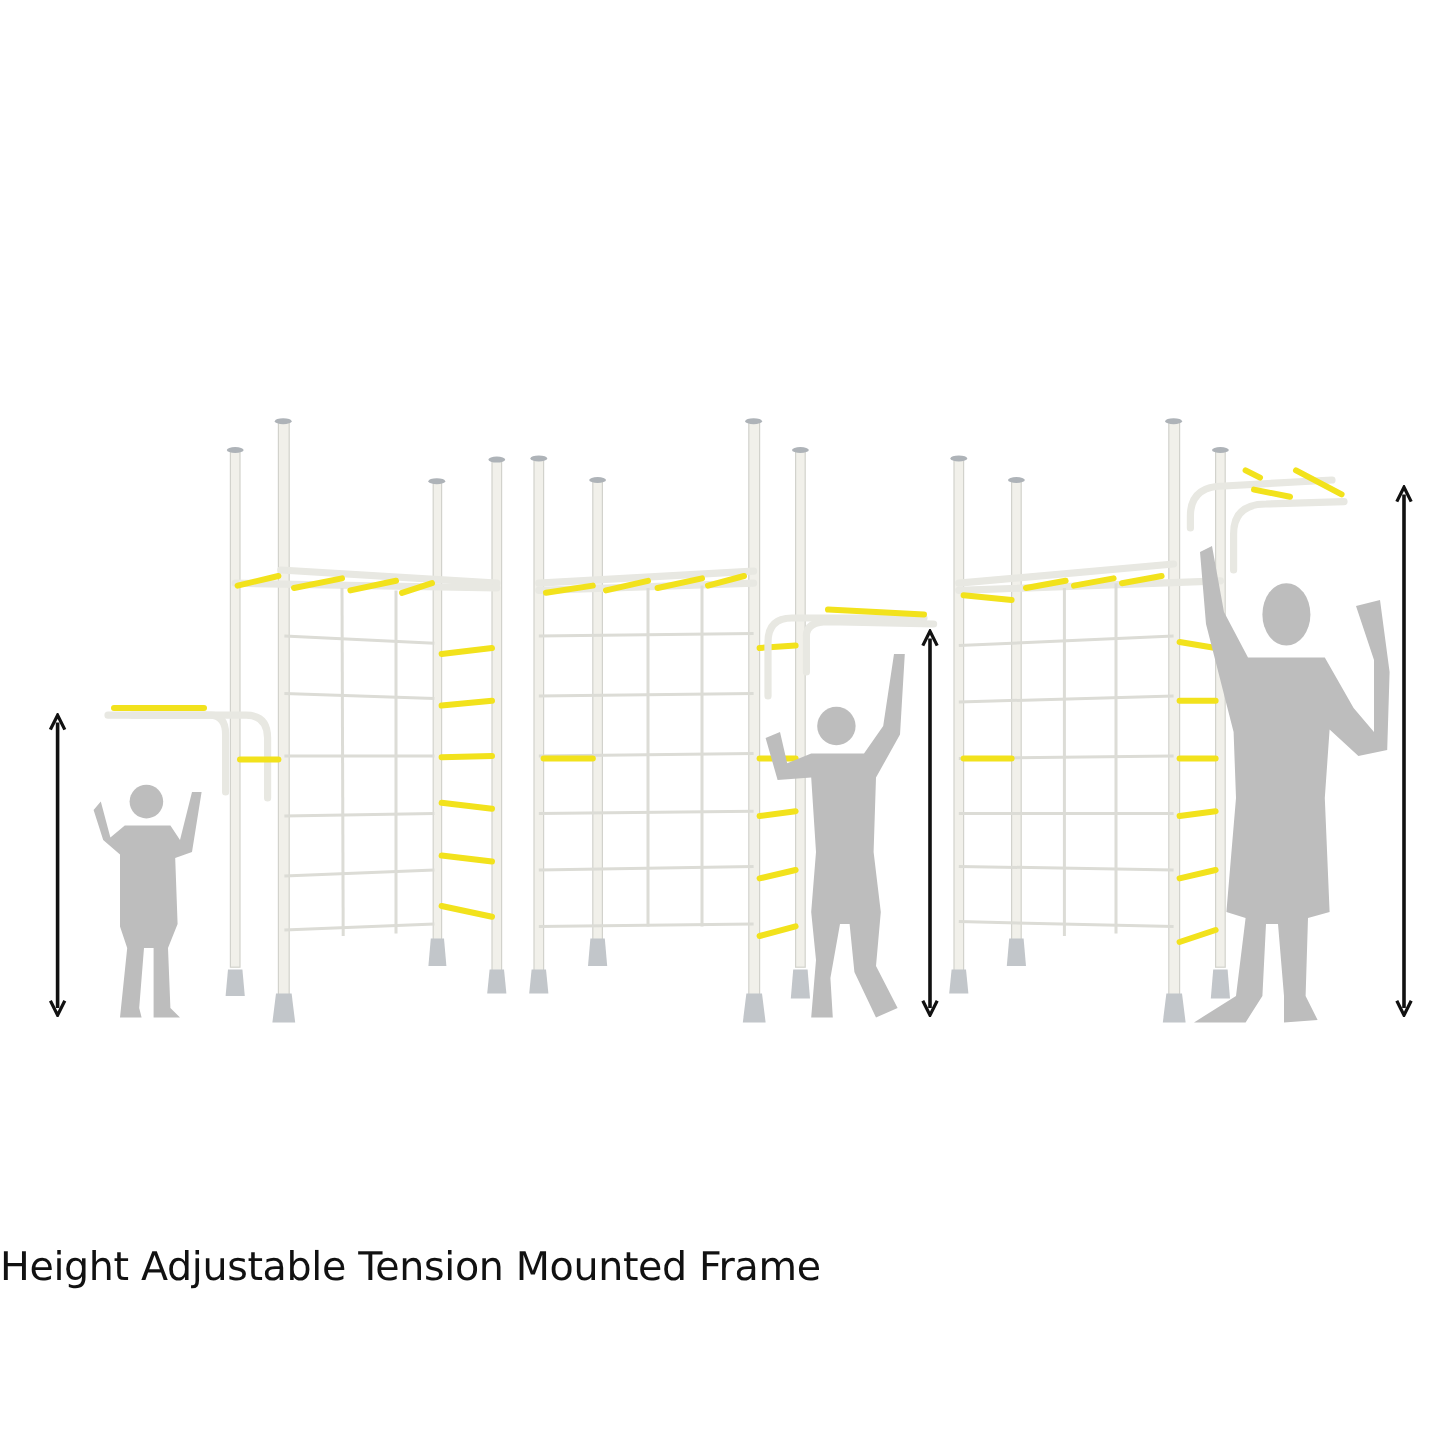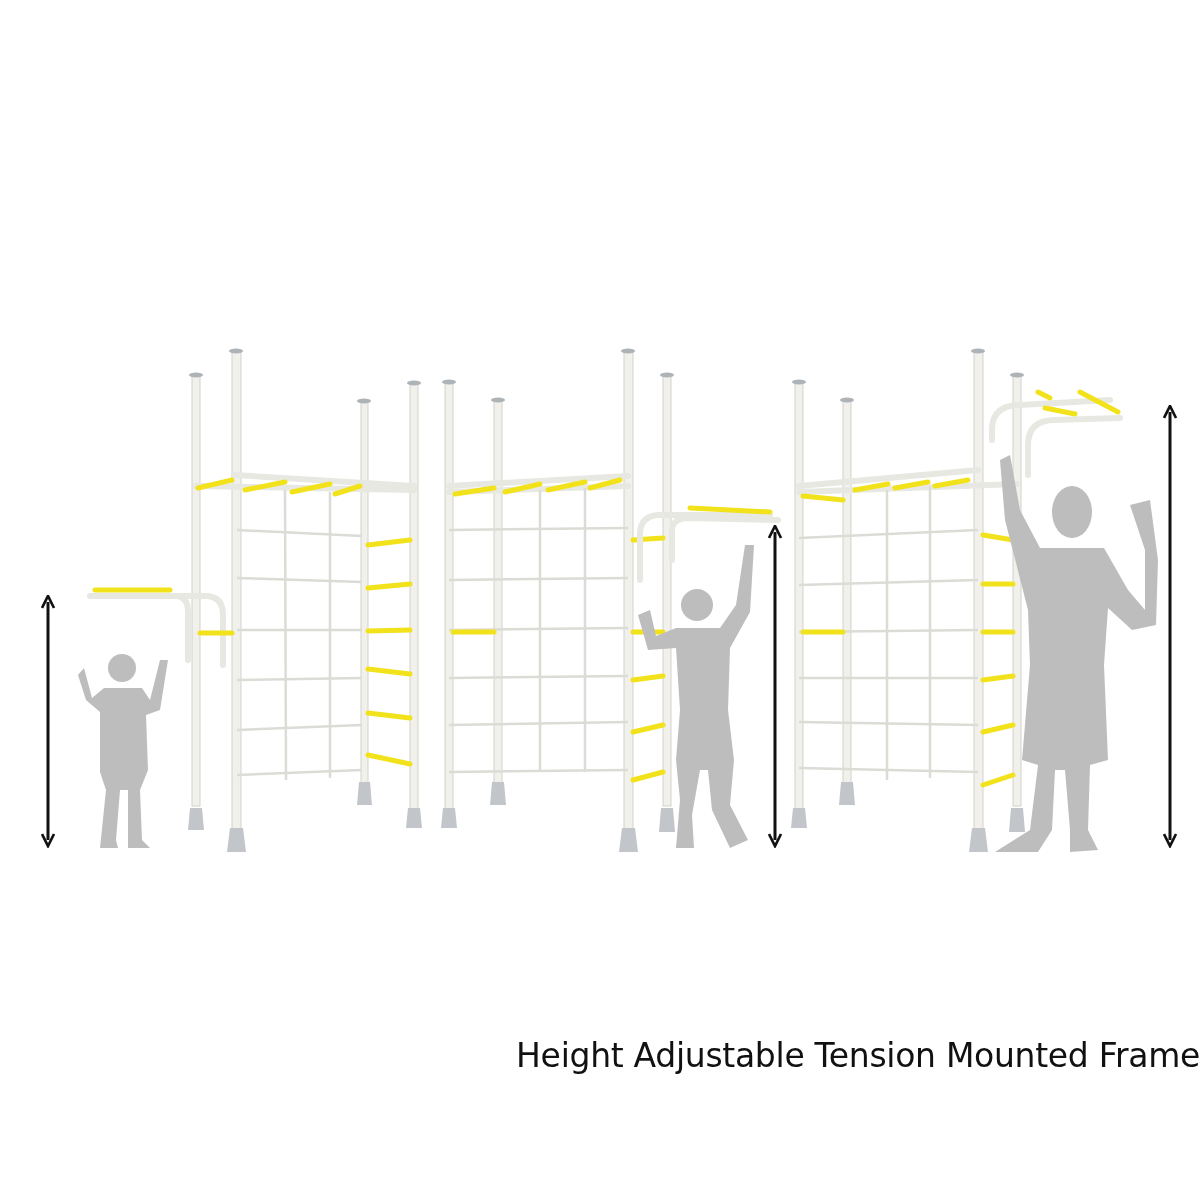--- a/index.html
+++ b/index.html
@@ -1,18 +1,18 @@
 <!DOCTYPE html>
 <html><head>
   <meta charset="utf-8">
   <style>
     html, body { margin:0; padding:0; background:#ffffff; }
     body { width:1200px; height:1200px; position:relative; overflow:hidden; font-family:"DejaVu Sans", sans-serif; }
     .scene { position:absolute; left:0; top:0; width:1200px; height:1200px; }
-    .caption { position:absolute; left:0; top:1036px; width:1200px; text-align:right; font-size:33px; color:#111; letter-spacing:-0.3px; }
+    .caption { position:absolute; left:0; top:1036px; width:1200px; text-align:left; font-size:33px; color:#111; letter-spacing:-0.3px; }
     svg { display:block; }
   </style>
 </head>
 <body>
 
 <div class="scene">
 <svg width="1200" height="1200" viewBox="0 0 1200 1200">
   <defs>
     <marker id="ah" viewBox="0 0 10 10" refX="5" refY="5" markerWidth="5" markerHeight="5" orient="auto-start-reverse">
       <path d="M1,1 L9,5 L1,9" fill="none" stroke="#111" stroke-width="1.8"></path>

